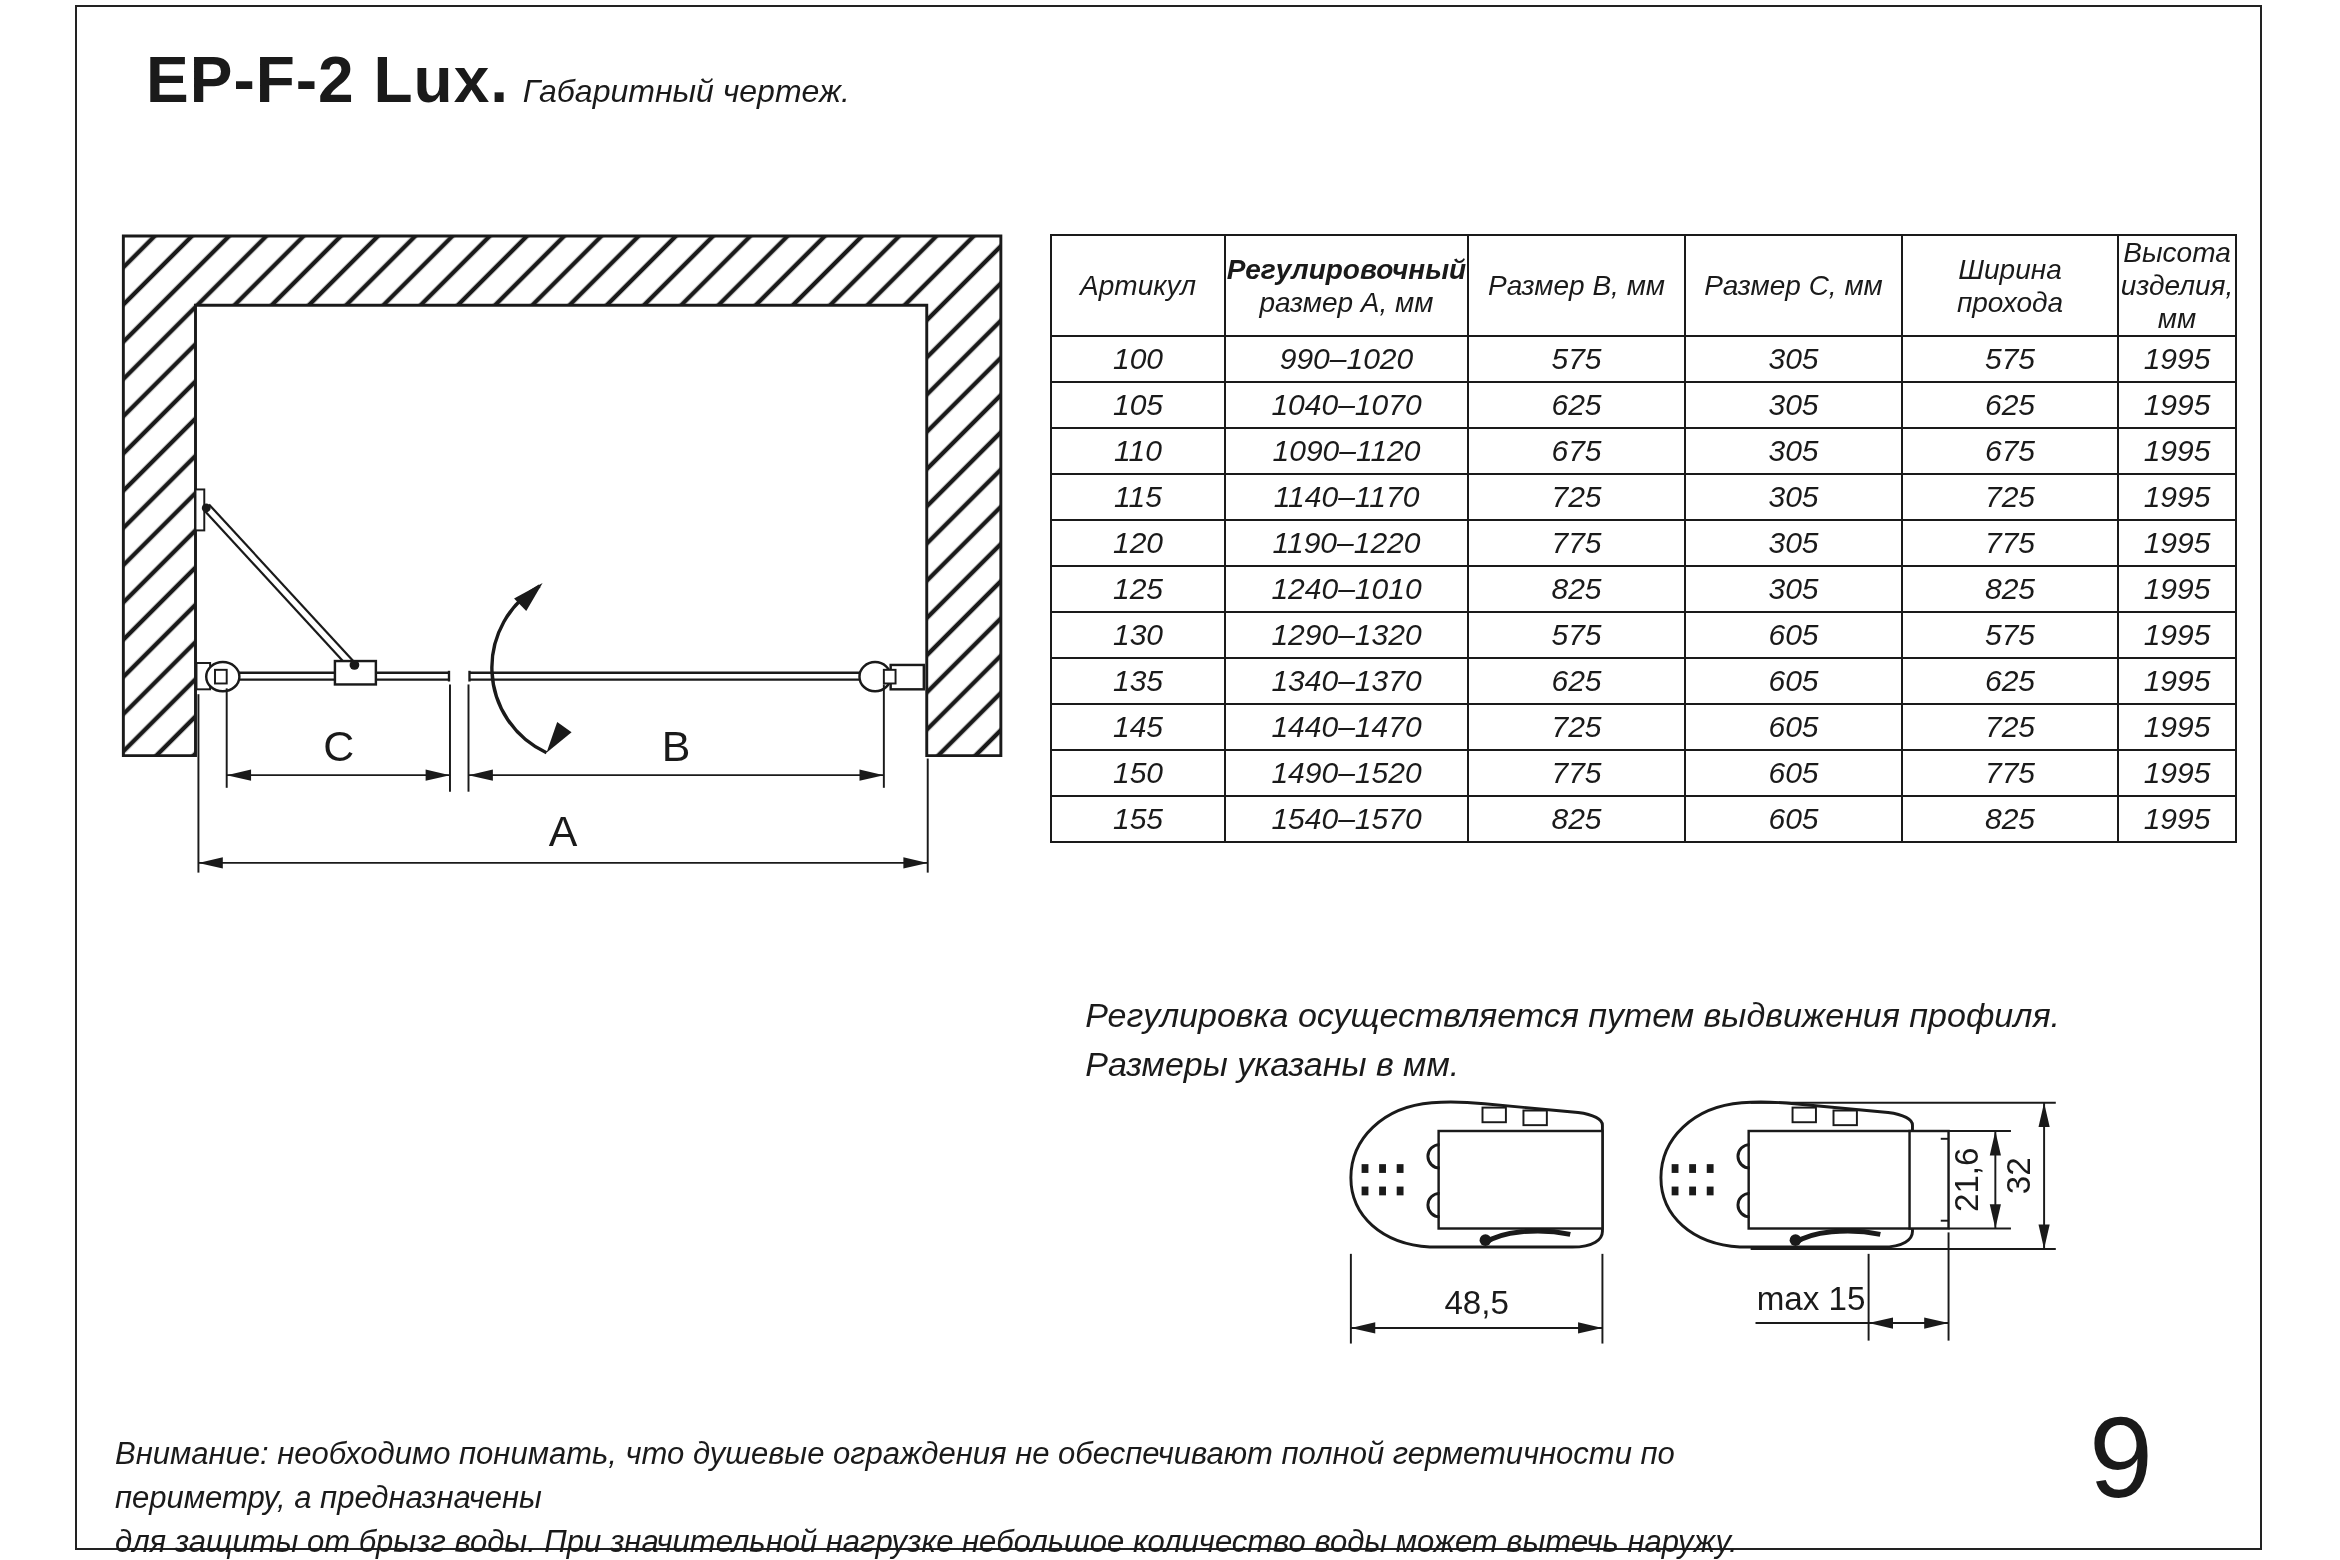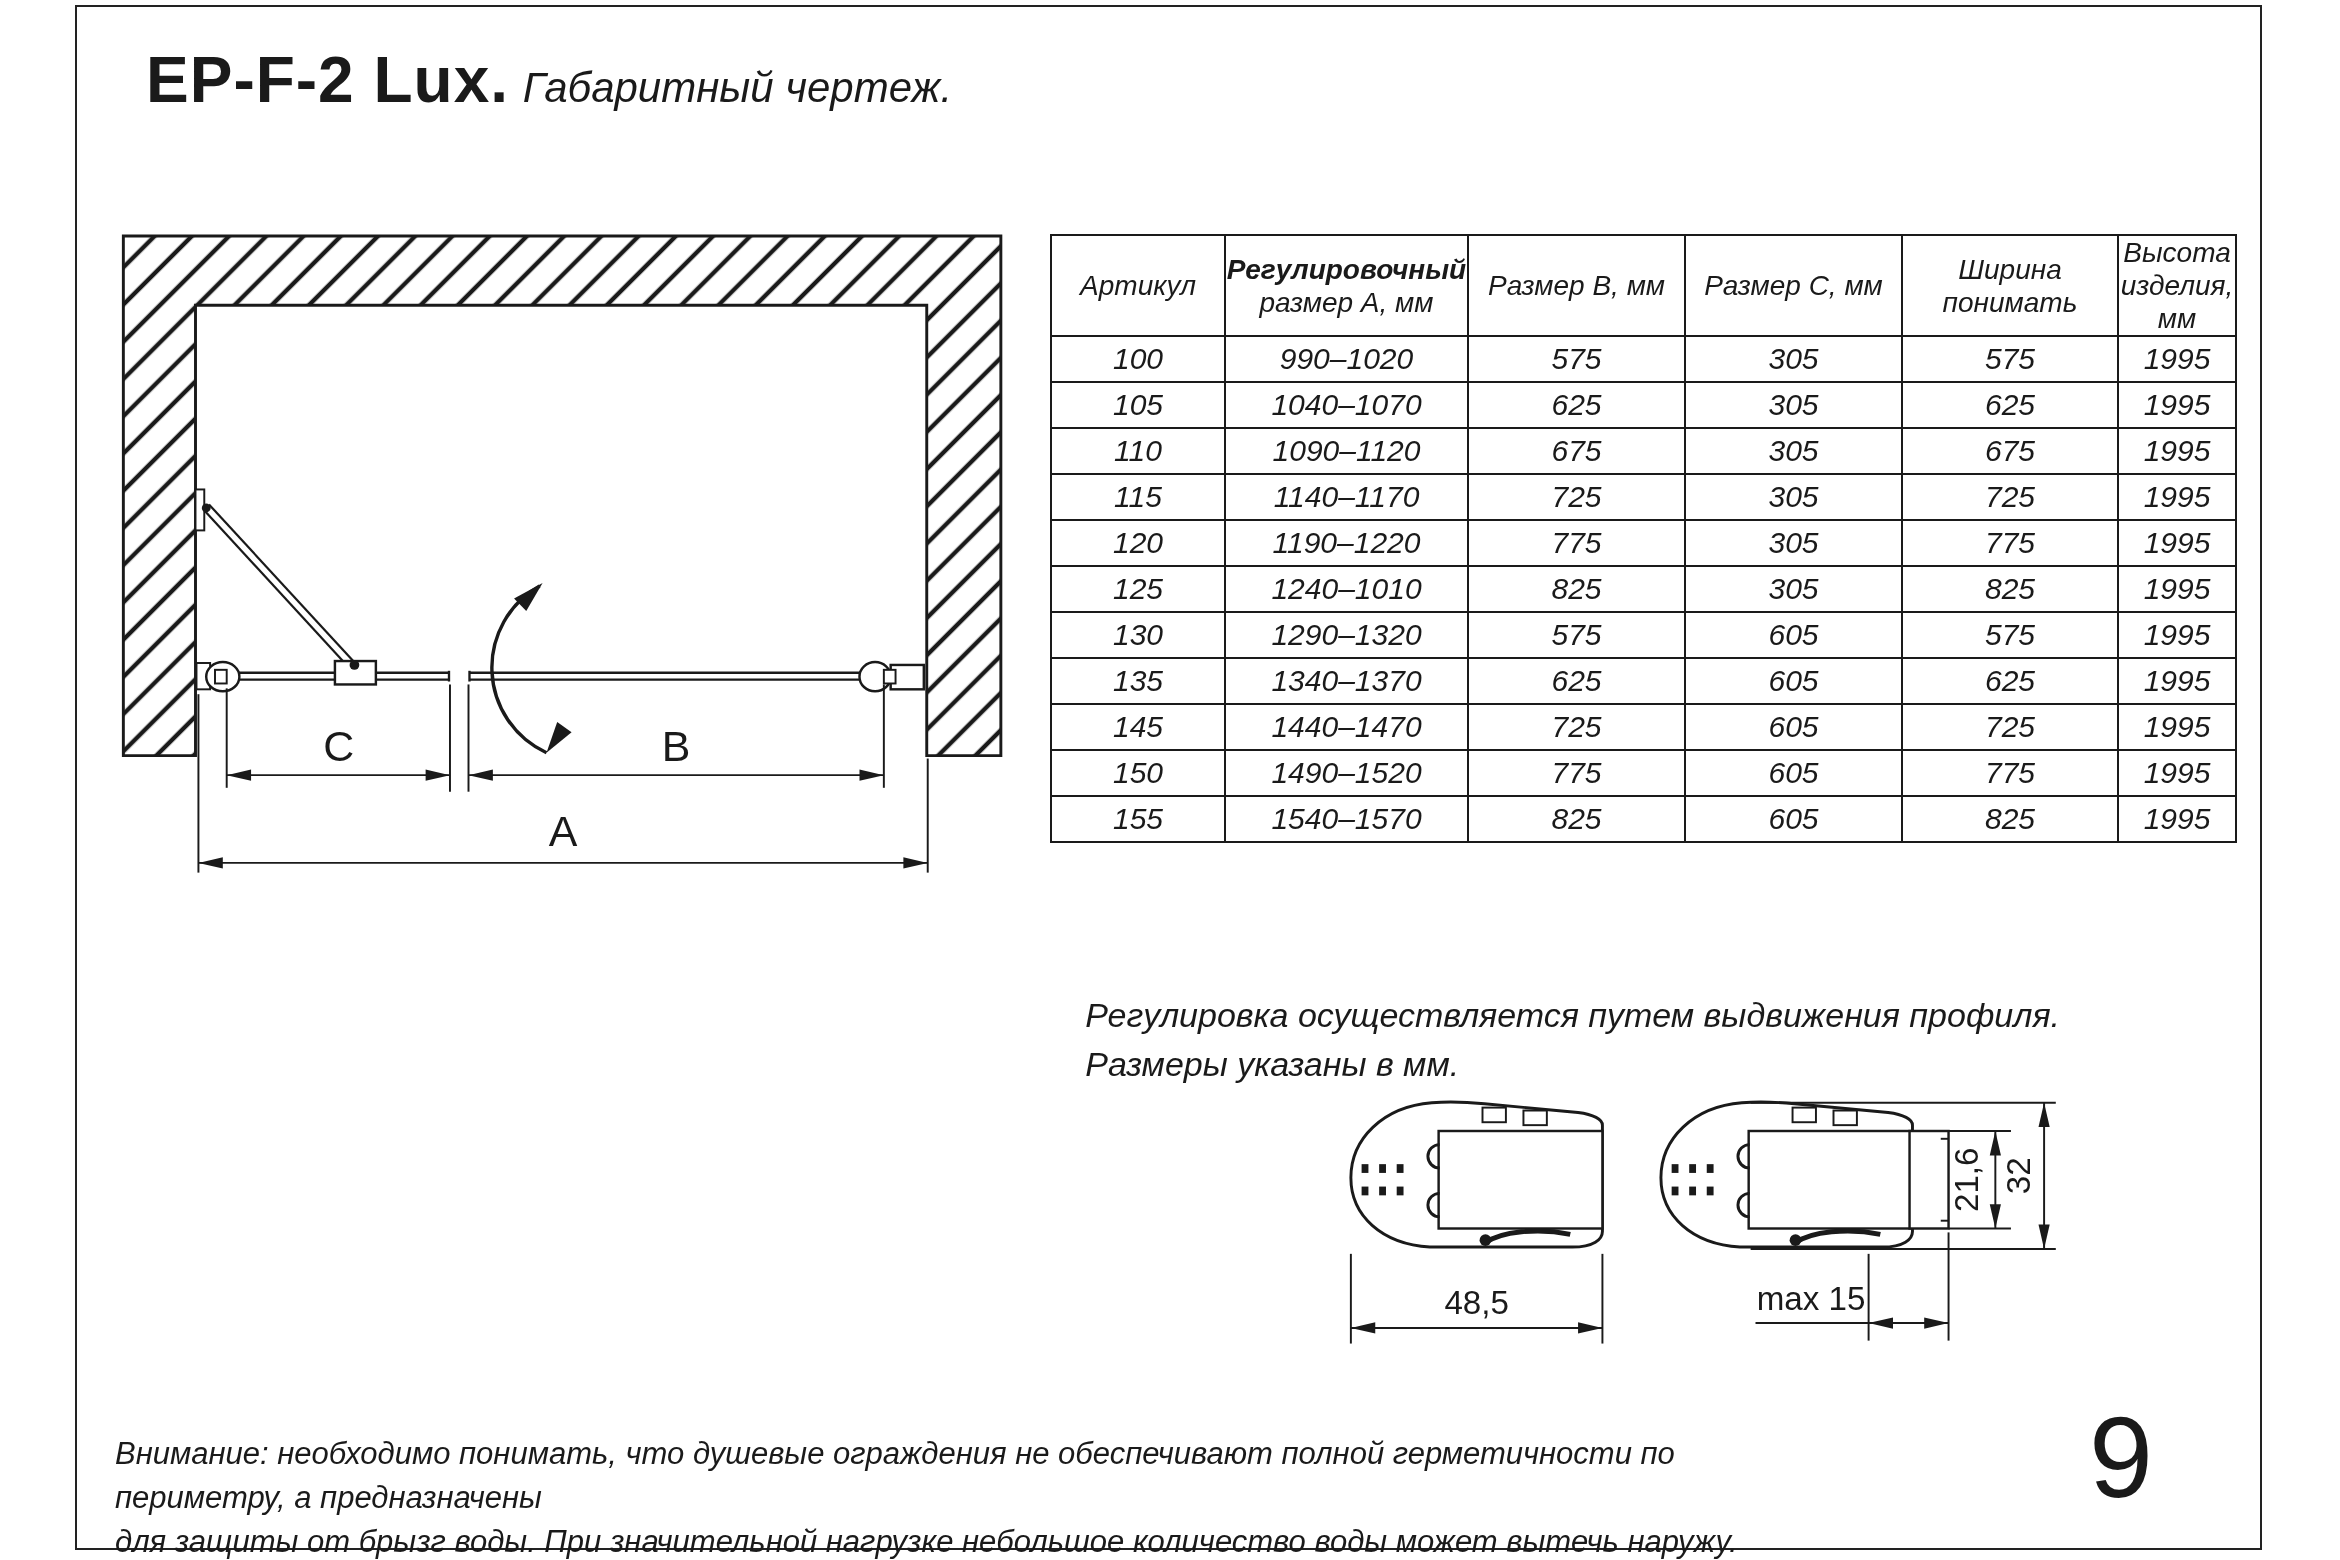--- a/index.html
+++ b/index.html
@@ -2,21 +2,21 @@
 <html><head>
 <meta charset="utf-8">
 <style>
   html,body{margin:0;padding:0;background:#ffffff;}
   body{width:2341px;height:1560px;position:relative;overflow:hidden;
        font-family:"Liberation Sans",sans-serif;color:#1a1a1a;}
   .frame{position:absolute;left:75px;top:4.9px;width:2187px;height:1545px;
          border:2.9px solid #222;box-sizing:border-box;}
   .title-wrap{position:absolute;left:146px;top:43px;white-space:nowrap;}
   .title-model{font-size:64px;font-weight:600;letter-spacing:1px;}
-  .title-sub{font-size:42px;font-style:italic;font-weight:500;margin-left:13.7px;}
+  .title-sub{font-size:32px;font-style:italic;font-weight:500;margin-left:13.7px;}
   
   .spec-table{position:absolute;left:1050px;top:234px;border-collapse:collapse;
               table-layout:fixed;width:1183px;font-style:italic;}
   .spec-table th,.spec-table td{border:2px solid #1a1a1a;text-align:center;
               vertical-align:middle;padding:0;}
   .spec-table{border:2.9px solid #1a1a1a;}
   .spec-table thead th{height:99px;font-size:28px;line-height:33px;font-weight:normal;}
   .spec-table tbody td{height:44px;font-size:30px;}
   .hdr-bold{font-weight:bold;}
   
@@ -172,21 +172,21 @@
     <tr>
       <th>Артикул</th>
       <th>
         <div class="hdr-bold">Регулировочный</div>
         <div>размер А, мм</div>
       </th>
       <th>Размер В, мм</th>
       <th>Размер С, мм</th>
       <th>
         <div>Ширина</div>
-        <div>понимать</div>
+        <div>прохода</div>
       </th>
       <th>
         <div>Высота</div>
         <div>изделия,</div>
         <div>мм</div>
       </th>
     </tr>
   </thead>
   <tbody>
       <tr>

